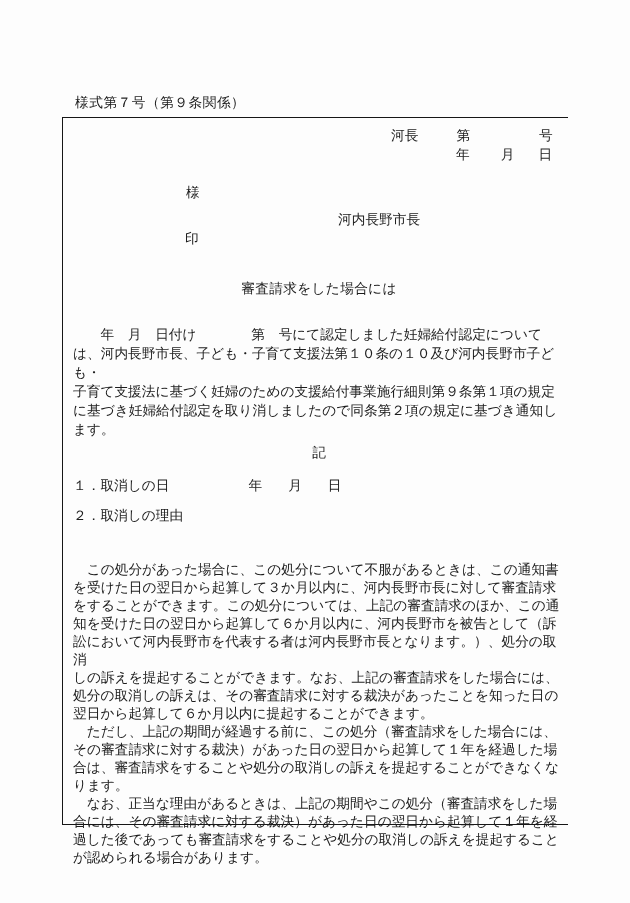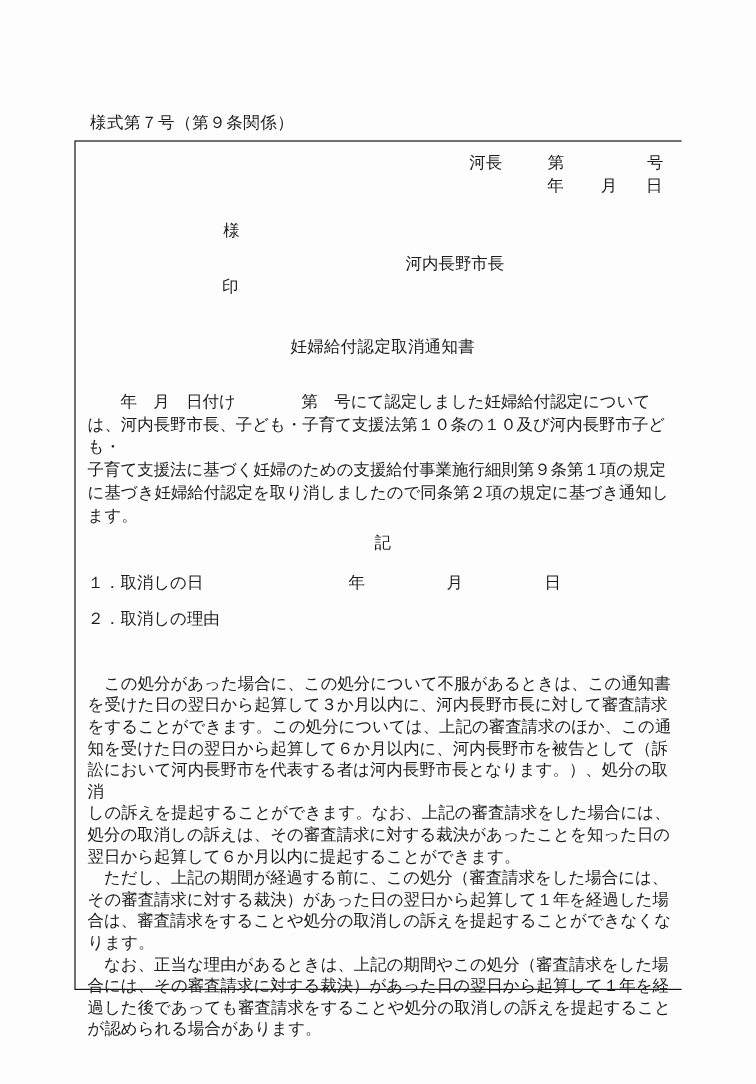--- a/index.html
+++ b/index.html
@@ -56,21 +56,21 @@
   
   .doc-body {
     margin-top: 27px;
     white-space: pre-wrap;
     line-height: 19px;
   }
   .record-marker {
     margin-top: 4px;
     text-align: center;
   }
-  .item-line-1 { margin-top: 14px; gap: 42px; }
+  .item-line-1 { margin-top: 14px; }
   .item-line-1 .t-year  { margin-left: 79px; }
   .item-line-1 .t-month { margin-left: 26px; }
   .item-line-1 .t-day   { margin-left: 26px; }
   .item-line-2 { margin-top: 11px; }
   .appeal-notice {
     margin-top: 36px;
     white-space: pre-wrap;
     line-height: 18px;
   }
 </style>
@@ -97,21 +97,21 @@
 
     <div class="line recipient-line">
       <span class="t-sama">様</span>
     </div>
 
     <div class="line sender-line">
       <span class="t-name">河内長野市長</span>
       <span class="t-seal">印</span>
     </div>
 
-    <div class="doc-title">妊婦給付認定取消通知書</div>
+    <div class="doc-title">審査請求をした場合には</div>
 
     <div class="doc-body">　　年　月　日付け　　　　第　号にて認定しました妊婦給付認定について
 は、河内長野市長、子ども・子育て支援法第１０条の１０及び河内長野市子ども・
 子育て支援法に基づく妊婦のための支援給付事業施行細則第９条第１項の規定
 に基づき妊婦給付認定を取り消しましたので同条第２項の規定に基づき通知し
 ます。</div>
 
     <div class="record-marker">記</div>
 
     <div class="line item-line-1">

